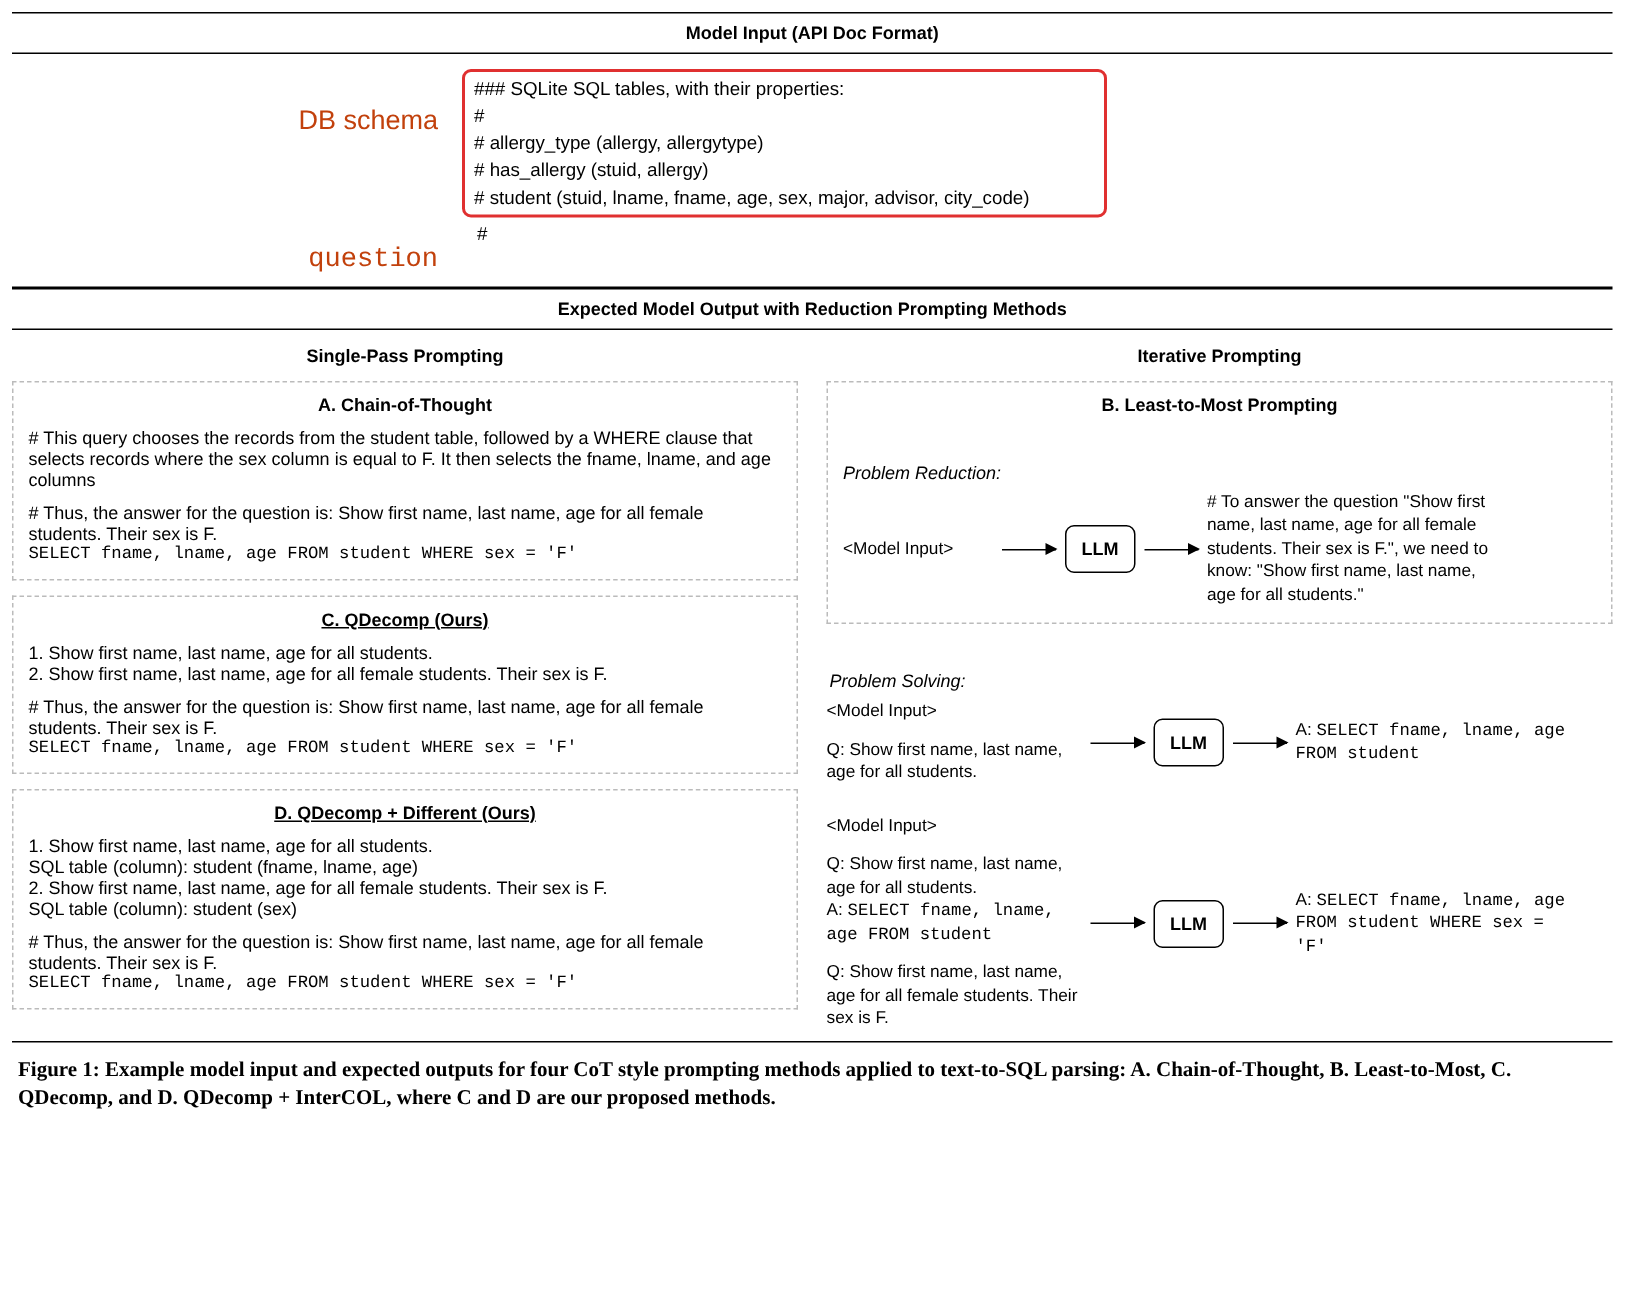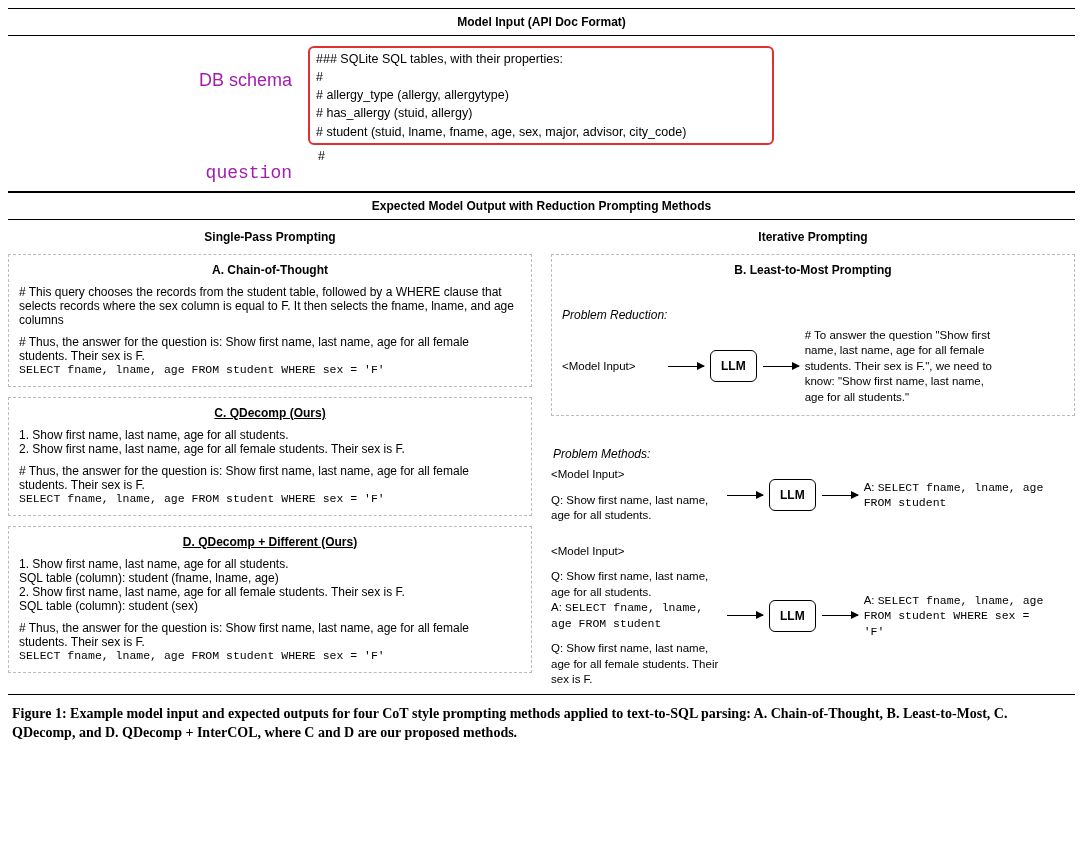--- a/index.html
+++ b/index.html
@@ -23,38 +23,38 @@
     padding: 10px 0 6px 0;
     position: relative;
     border-bottom: 1px solid #000;
   }
   .input-row {
     display: flex;
     align-items: flex-start;
     margin-bottom: 2px;
   }
   .label-red {
-    color: #a21caf;
+    color: #c2410c;
     font-size: 18px;
     width: 300px;
     text-align: right;
     padding-right: 16px;
     padding-top: 24px;
   }
   .label-red.q {
     padding-top: 0;
     font-family: Liberation Mono, monospace;
   }
   .red-box {
     border: 2.5px solid #e03030;
     border-radius: 6px;
     padding: 2px 6px;
     font-size: 12.5px;
     line-height: 1.45;
-    width: 466px;
+    width: 430px;
     margin-bottom: 2px;
   }
   .hash-line {
     margin-left: 302px;
     padding-left: 8px;
     font-size: 12.5px;
   }
   .cols {
     display: flex;
     gap: 19px;
@@ -190,21 +190,21 @@
 
       <div class="flow">
         <div class="flow-col" style="width:100px">&lt;Model Input&gt;</div>
         <div class="arrow"></div>
         <div class="llm-box">LLM</div>
         <div class="arrow"></div>
         <div class="flow-text right"># To answer the question "Show first name, last name, age for all female students. Their sex is F.", we need to know: "Show first name, last name, age for all students."</div>
       </div>
     </div>
 
-    <div class="subhead" style="margin-left:2px">Problem Methods:</div>
+    <div class="subhead" style="margin-left:2px">Problem Solving:</div>
 
     <div class="flow">
       <div class="flow-text">
         <div>&lt;Model Input&gt;</div>
         <div class="spacer-v"></div>
         <div>Q: Show first name, last name, age for all students.</div>
       </div>
       <div class="arrow"></div>
       <div class="llm-box">LLM</div>
       <div class="arrow"></div>

